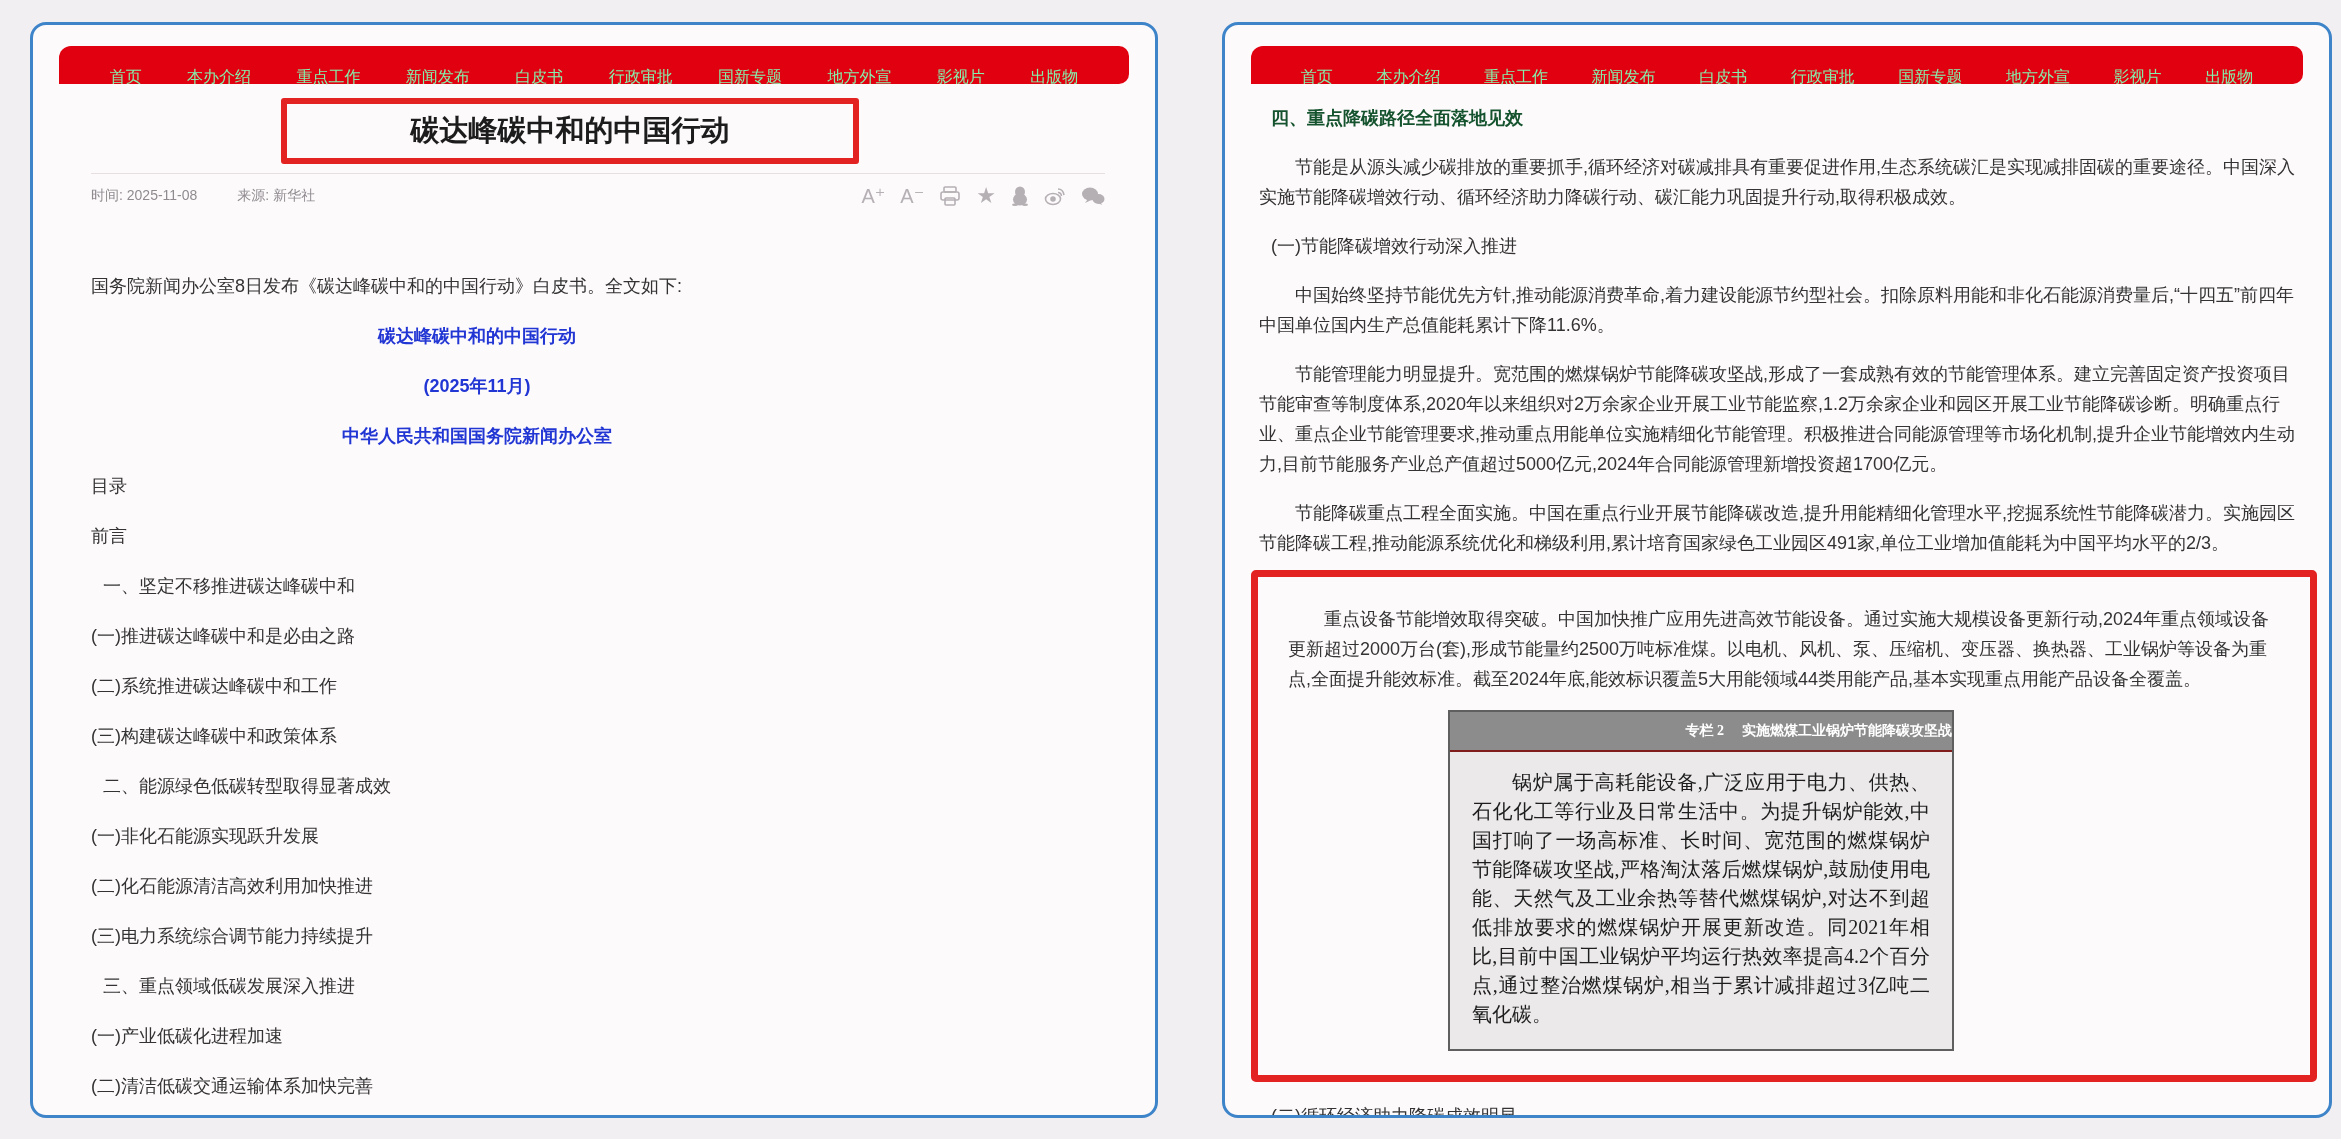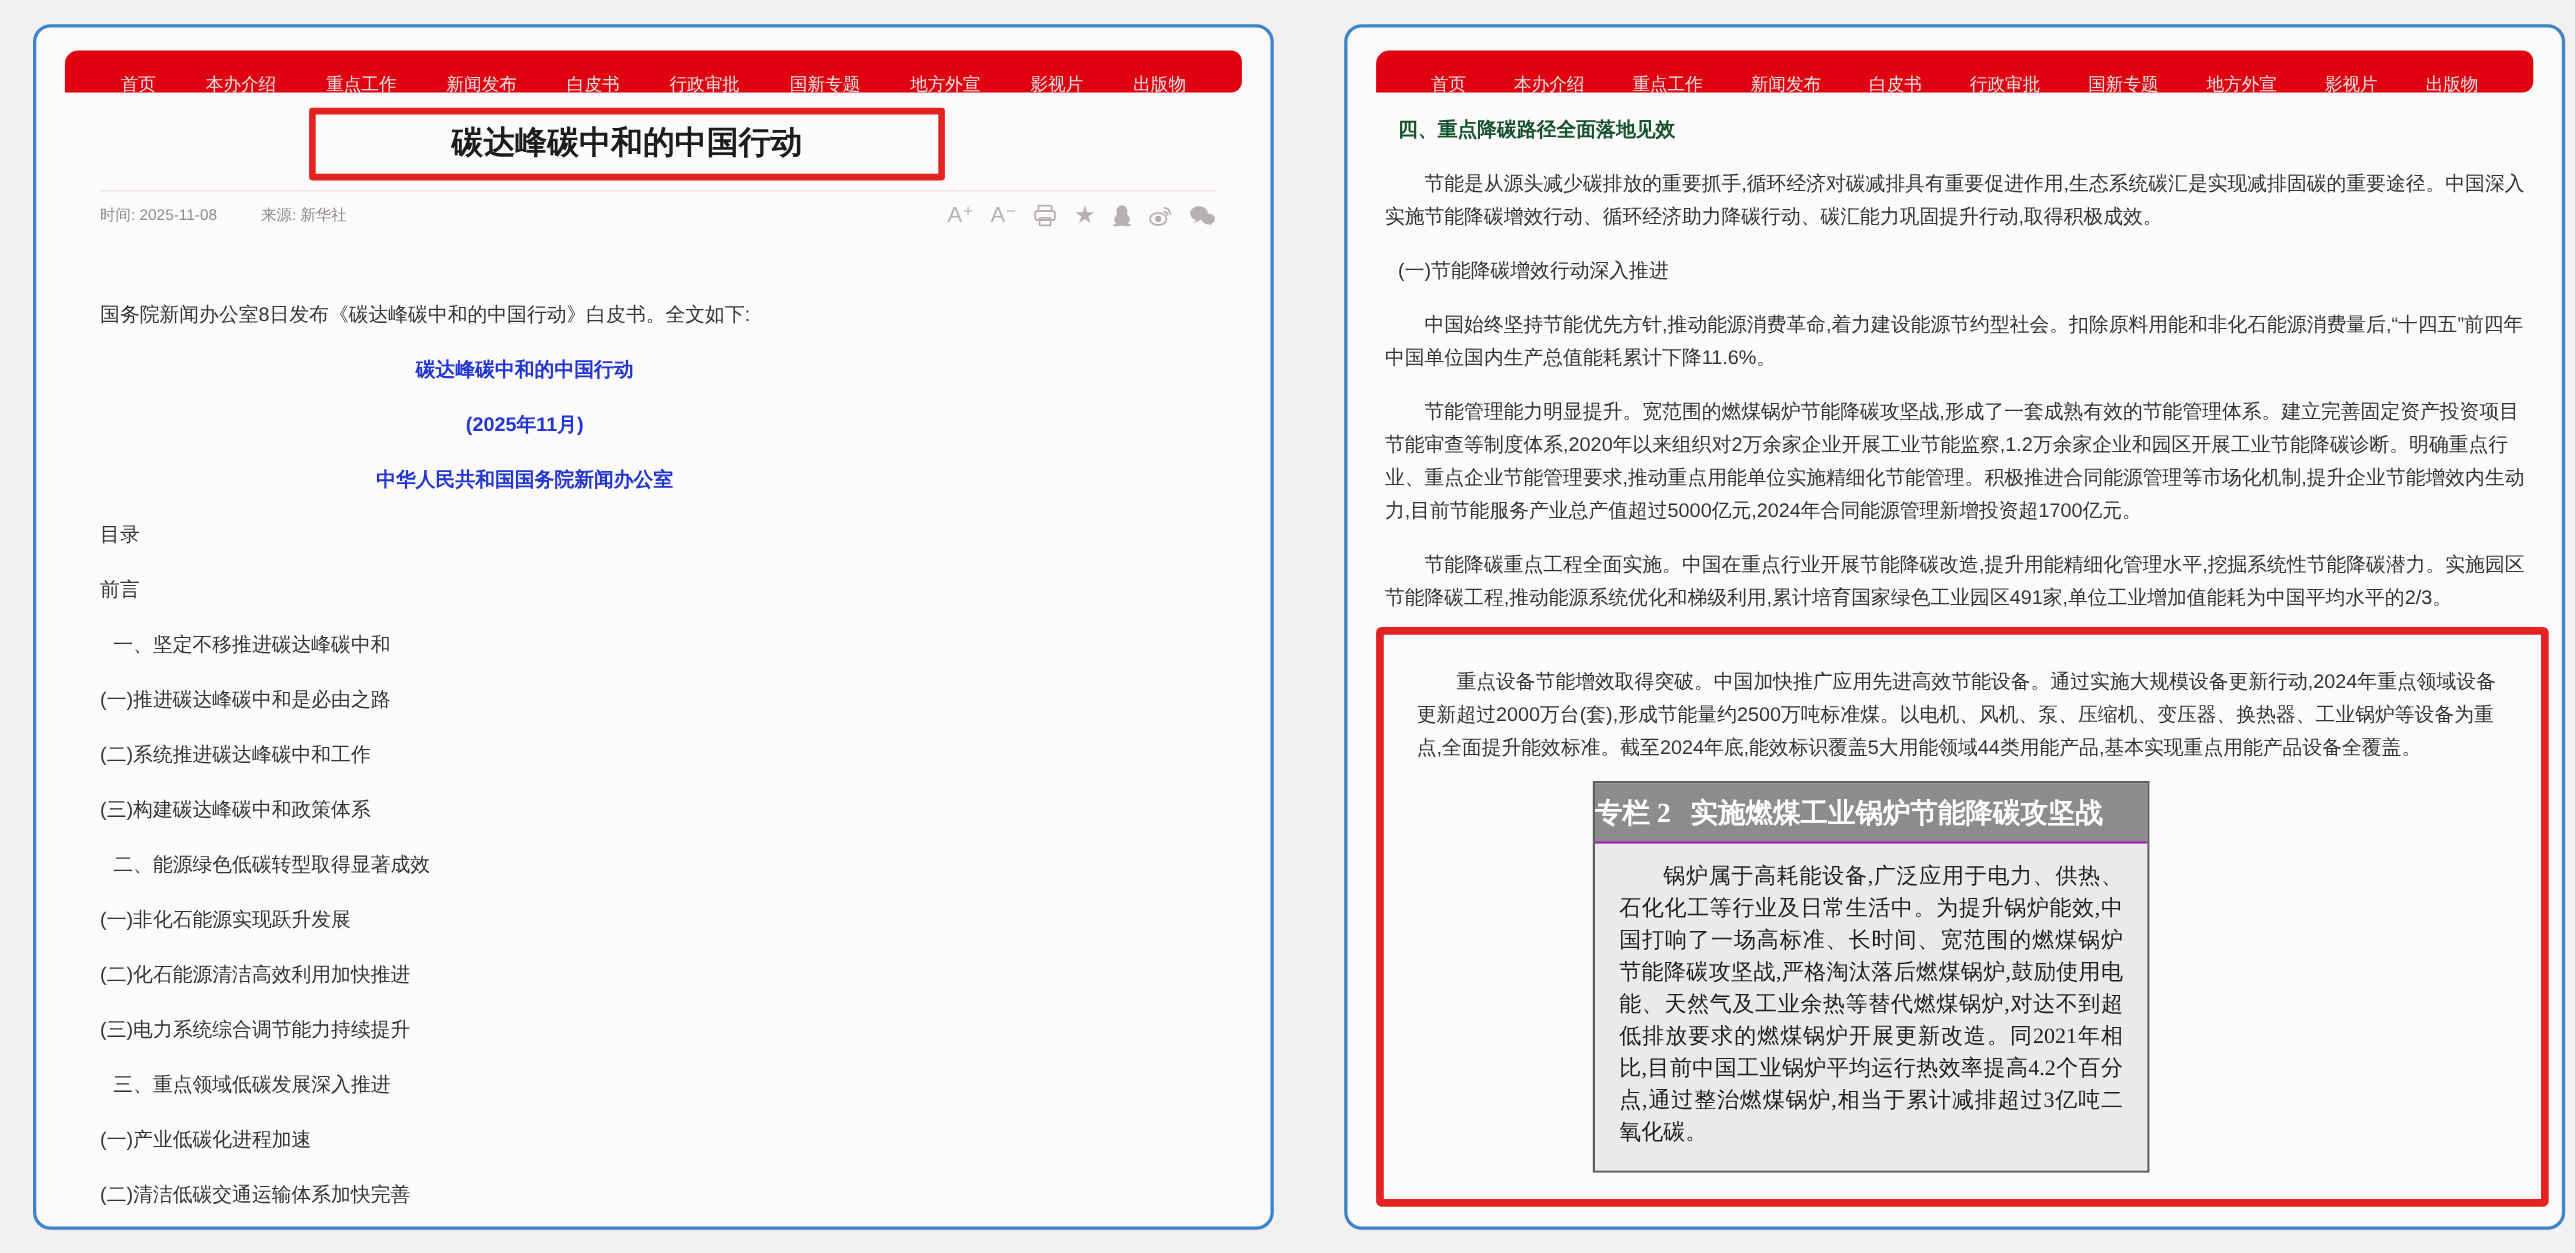--- a/index.html
+++ b/index.html
@@ -21,21 +21,21 @@
   #panel-left{left:30px;width:1128px;}
   #panel-right{left:1222px;width:1110px;}
 
   .navbar{
     height:38px;margin:21px 26px 0 26px;
     background:#e1000f;
     border-radius:12px 10px 10px 0;
     display:flex;align-items:center;justify-content:space-around;
     padding:0 28px;
   }
-  .nav-item{color:#e5e5e5;font-size:16px;white-space:nowrap;cursor:pointer;margin-top:24px;}
+  .nav-item{color:#86efac;font-size:16px;white-space:nowrap;cursor:pointer;margin-top:24px;}
 
   
   .title-annotation{
     box-sizing:border-box;
     width:578px;margin:14px 0 0 248px;
     border:6px solid #e32222;border-radius:3px;
     padding:10px 0 12px 0;
     text-align:center;
   }
   .article-title{font-size:29px;font-weight:bold;color:#1c1c1c;line-height:32px;}
@@ -71,22 +71,22 @@
     font-size:18px;
   }
   .column-box{
     box-sizing:border-box;
     width:506px;margin:16px 0 0 160px;
     border:2px solid #5f5f5f;
     font-family:"Liberation Serif","DejaVu Serif",serif;
   }
   .column-box-header{
     background:#8c8c8c;color:#ffffff;
-    border-bottom:2px solid #a21caf;
-    text-align:left;font-weight:bold;font-size:25px;
+    border-bottom:2px solid #7f1d1d;
+    text-align:right;font-weight:bold;font-size:14px;
     padding:10px 0;
   }
   .column-box-header .box-label{margin-right:18px;}
   .column-box-body{
     background:#ebe9e9;color:#1d1d1d;
     padding:16px 22px 20px 22px;
     font-size:20px;line-height:29px;
     text-indent:2em;text-align:justify;
   }
 </style>

